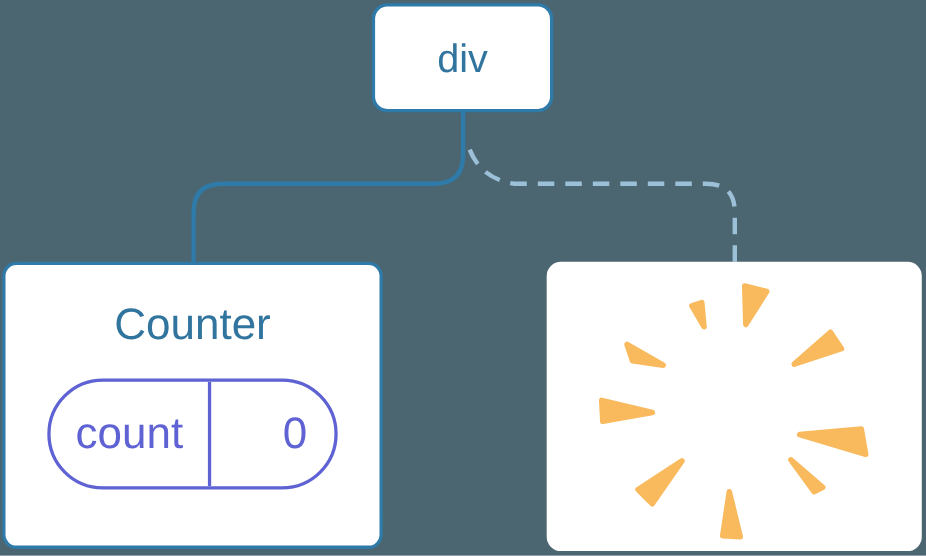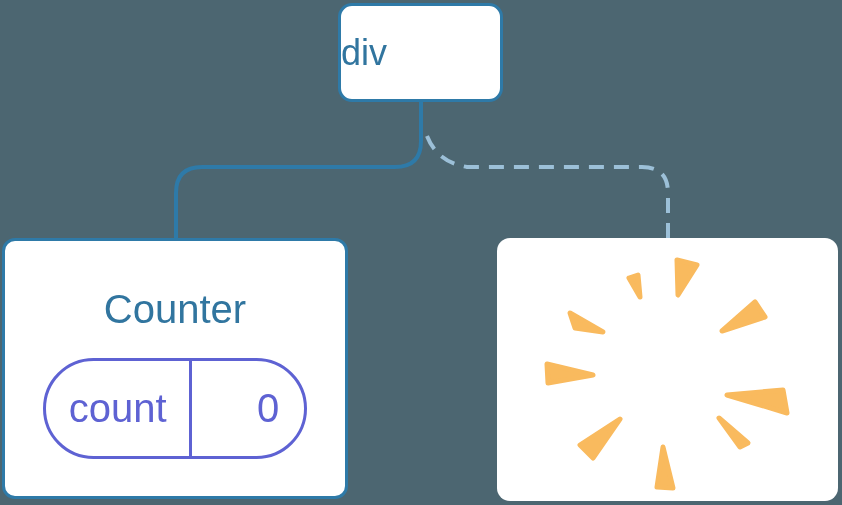--- a/index.html
+++ b/index.html
@@ -32,21 +32,21 @@
   .node-root {
     position: absolute;
     left: 338px; top: 3px;
     width: 165px; height: 99px;
     background: var(--card-bg, #ffffff);
     border: 3px solid var(--node-border, #2e7aa8);
     border-radius: 14px;
     box-sizing: border-box;
     display: flex;
     align-items: center;
-    justify-content: flex-start;
+    justify-content: center;
   }
   .node-root-label {
     font-size: 36px;
     font-weight: 500;
     color: var(--node-text, #31759f);
   }
   .card {
     position: absolute;
     background: var(--card-bg, #ffffff);
     border-radius: 13px;
@@ -54,21 +54,21 @@
   }
   .counter-card {
     left: 2px; top: 238px;
     width: 346px; height: 261px;
     border: 3px solid var(--node-border, #2e7aa8);
     display: flex;
     flex-direction: column;
     align-items: center;
   }
   .counter-title {
-    margin-top: 42px;
+    margin-top: 28px;
     font-size: 40px;
     font-weight: 500;
     line-height: 52px;
     color: var(--node-text, #31759f);
     text-align: right;
   }
   .state-pill {
     margin-top: 23px;
     width: 264px; height: 101px;
     border: 3px solid var(--state-accent, #5e62d3);

